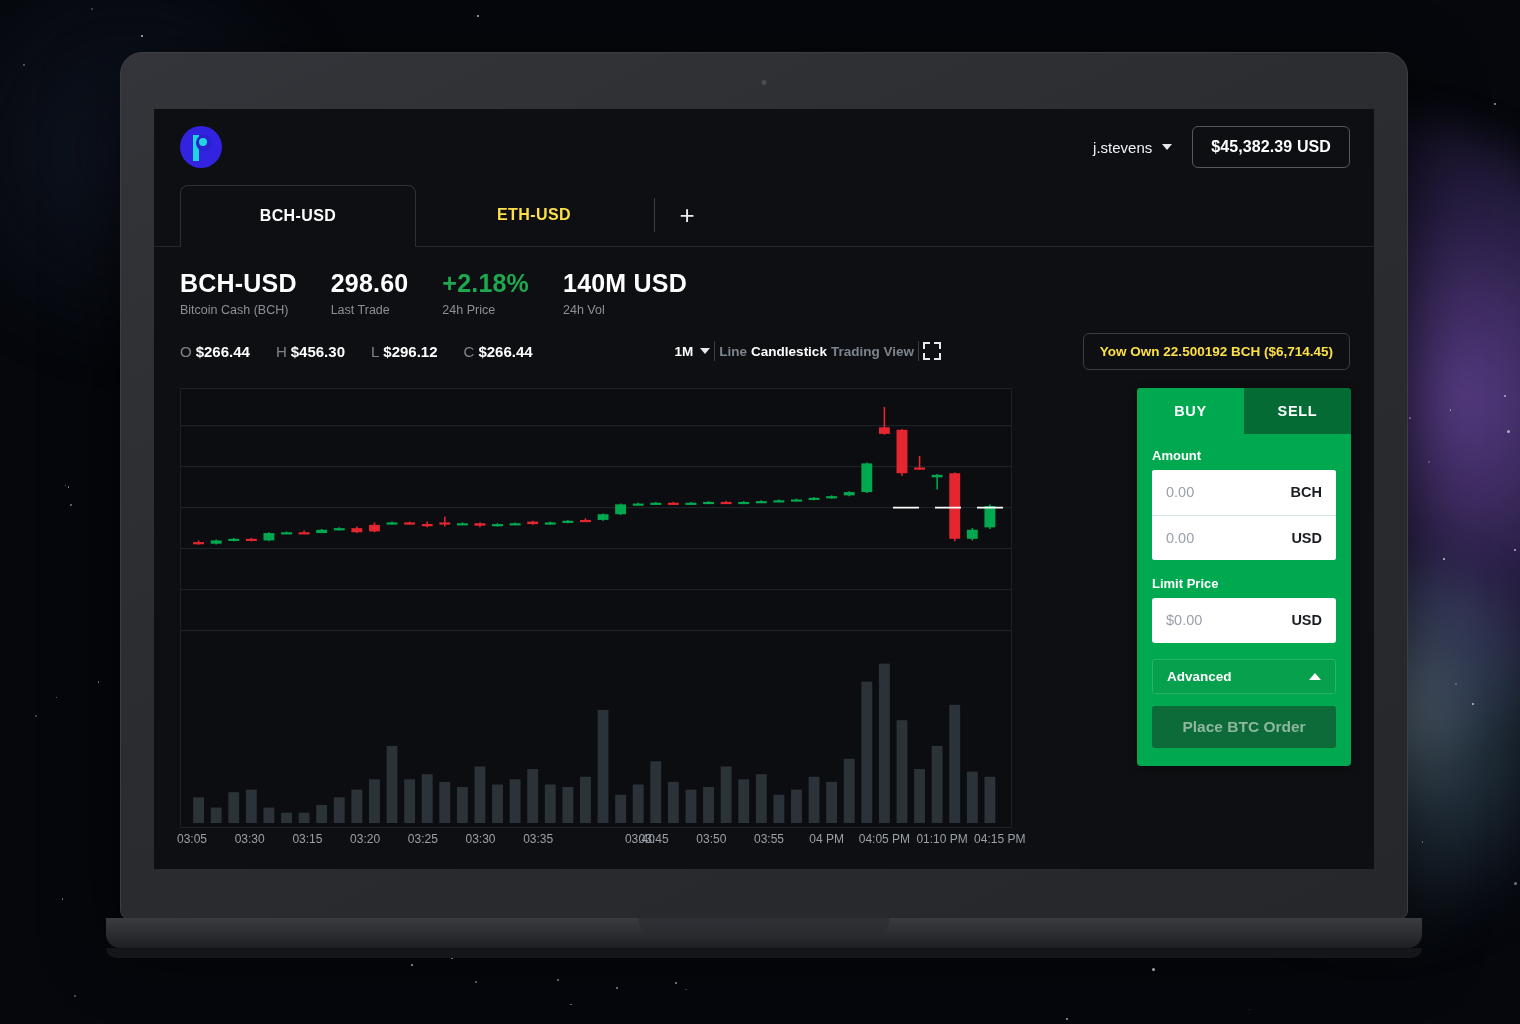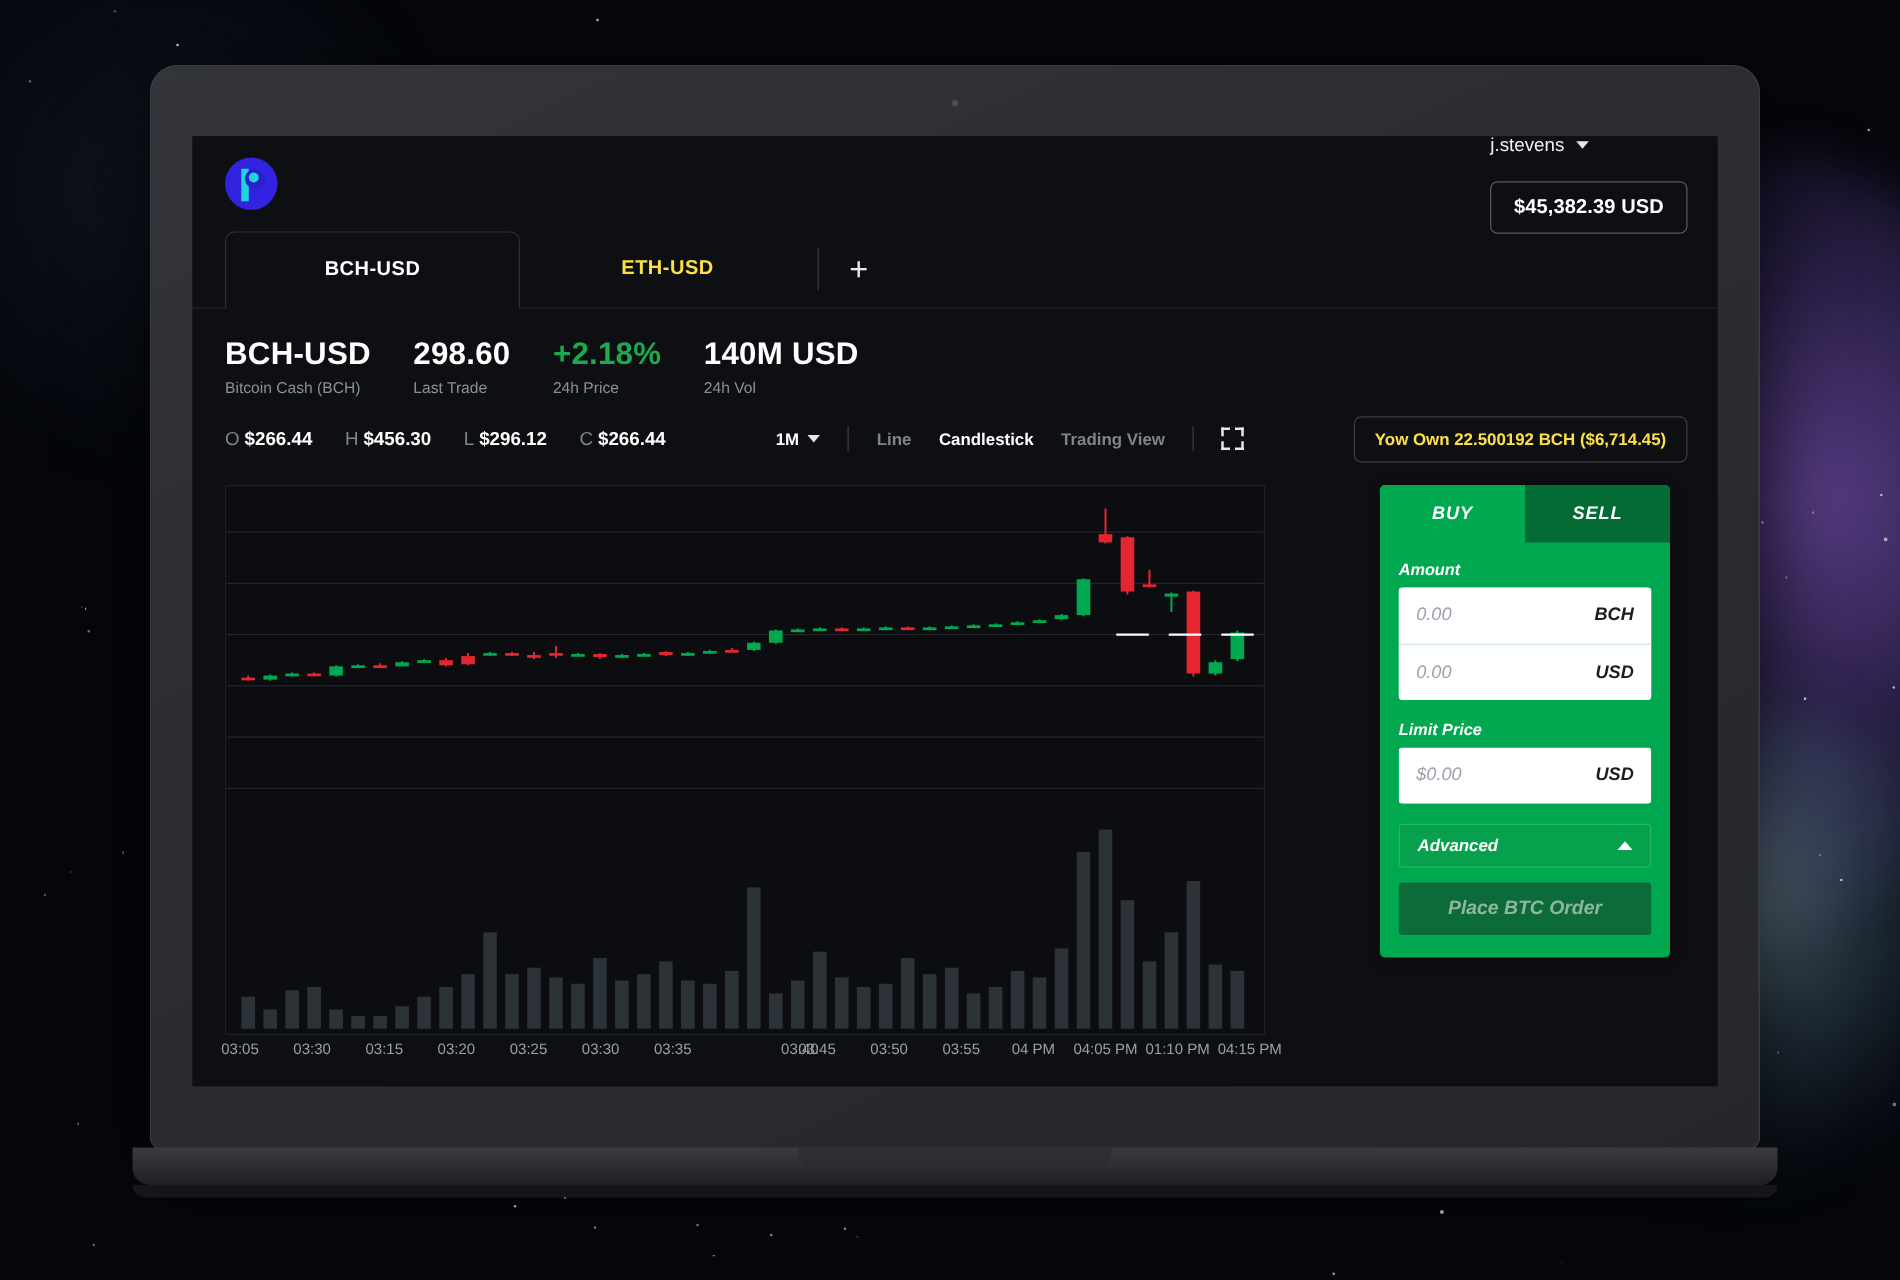--- a/index.html
+++ b/index.html
@@ -97,21 +97,21 @@
   .logo .p-bowl {
     position: absolute; left: 16px; top: 9px;
     width: 16px; height: 16px; border-radius: 50%;
     background: #2b1fd0;
   }
   .logo .p-bowl-in {
     position: absolute; left: 19px; top: 12px;
     width: 8px; height: 8px; border-radius: 50%;
     background: #1fd6e0;
   }
-  .topbar-right { display: flex; gap: 20px; flex-direction: column; }
+  .topbar-right { display: flex; gap: 20px; }
   .user { display: flex; align-items: center; gap: 10px;
           font-size: 15px; color: #f0f2f6; font-weight: 500; cursor: pointer; }
   .caret-down {
     width: 0; height: 0; border-left: 5px solid transparent;
     border-right: 5px solid transparent; border-top: 6px solid #e6e8ee;
   }
   .balance {
     border: 1px solid #55585f; border-radius: 6px;
     padding: 11px 18px; font-size: 16px; font-weight: 700;
     letter-spacing: 0.1px; color: #fff; cursor: pointer;
@@ -151,21 +151,21 @@
   
   .ohlc-row {
     display: flex; align-items: center; padding: 16px 24px 0 26px;
     justify-content: space-between;
   }
   .ohlc { display: flex; gap: 26px; }
   .ohlc-item { font-size: 15px; }
   .ohlc-item .k { color: #7e848d; margin-right: 4px; }
   .ohlc-item .v { color: #fff; font-weight: 700; }
 
-  .chart-ctrls { display: flex; align-items: center; gap: 22px; }
+  .chart-ctrls { display: flex; align-items: center; gap: 4px; }
   .interval { display: flex; align-items: center; gap: 7px;
               font-size: 13.5px; font-weight: 700; color: #fff; cursor: pointer; }
   .vsep { width: 1px; height: 20px; background: #3a3d44; }
   .ctype { font-size: 13.5px; cursor: pointer; }
   .ctype.on { color: #fff; font-weight: 700; }
   .ctype.off { color: #7e848d; font-weight: 600; }
   .expand-icon { width: 18px; height: 18px; position: relative; cursor: pointer; }
   .expand-icon i {
     position: absolute; width: 7px; height: 7px; border: 2px solid #e6e8ee;
   }
@@ -190,24 +190,23 @@
     position: absolute; left: 845px; top: 0; width: 90px; height: 440px;
   }
   .ytick { position: absolute; font-size: 12.5px; color: #c8ccd3; transform: translateY(-50%); }
   .xaxis {
     position: absolute; left: 0; top: 444px; width: 860px; height: 26px;
   }
   .xtick { position: absolute; font-size: 12px; color: #9aa0a8; transform: translateX(-50%); white-space: nowrap; }
 
   
   .order {
-    position: absolute; right: 16px; top: 0; width: 232px;
+    position: absolute; right: 1px; top: 0; width: 214px;
     background: #00a94f; border-radius: 4px; overflow: hidden;
     box-shadow: 0 2px 10px rgba(0,0,0,0.4);
-    font-style: italic;
   }
   .order-tabs { display: flex; height: 46px; }
   .otab {
     flex: 1; display: flex; align-items: center; justify-content: center;
     font-size: 14.5px; font-weight: 700; letter-spacing: 0.7px; cursor: pointer; color: #fff;
   }
   .otab.active { background: #00a94f; }
   .otab.idle { background: #046b35; }
   .order-body { padding: 14px 15px 18px; }
   .ofield-label { font-size: 13px; font-weight: 700; color: #fff; margin-bottom: 7px; }

